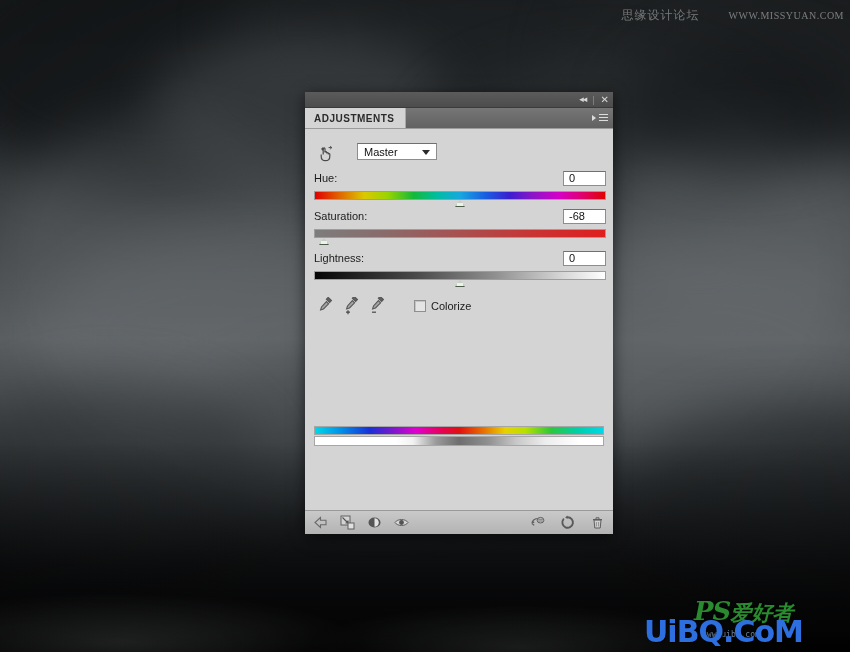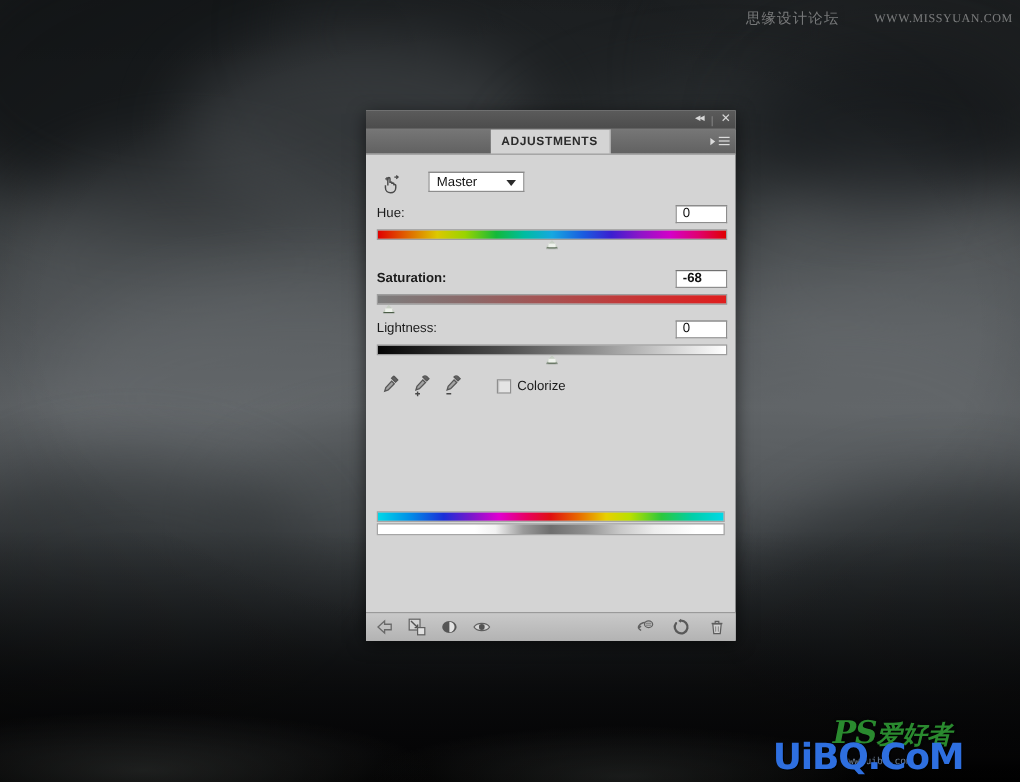--- a/index.html
+++ b/index.html
@@ -117,21 +117,20 @@
   }
   #dockbar .sep { color: #8a8a8a; font-size: 9px; }
 
   
   #tabstrip {
     height: 20px;
     background: linear-gradient(to bottom, #767676, #616161);
     display: flex; align-items: stretch;
     border-bottom: 1px solid #9b9b9b;
     position: relative;
-    justify-content: center;
   }
   #tab-adjustments {
     background: #d4d4d4;
     padding: 0 10px 0 9px;
     display: flex; align-items: center;
     font-size: 10px; font-weight: bold;
     letter-spacing: .5px;
     color: #2b2b2b;
     border-right: 1px solid #a8a8a8;
   }
@@ -427,21 +426,21 @@
     <div class="sgroup">
       <div class="srow">
         <span class="slabel">Hue:</span>
         <span class="sval">0</span>
       </div>
       <div class="track" id="hue-track">
         <span class="thumb" style="left:50%;"></span>
       </div>
     </div>
 
-    <div class="sgroup" style="padding-top:23px;font-weight:bold;">
+    <div class="sgroup" style="padding-top:7px;">
       <div class="srow">
         <span class="slabel">Saturation:</span>
         <span class="sval">-68</span>
       </div>
       <div class="track" id="sat-track">
         <span class="thumb" style="left:3%;"></span>
       </div>
     </div>
 
     <div class="sgroup" style="padding-top:11px;">

